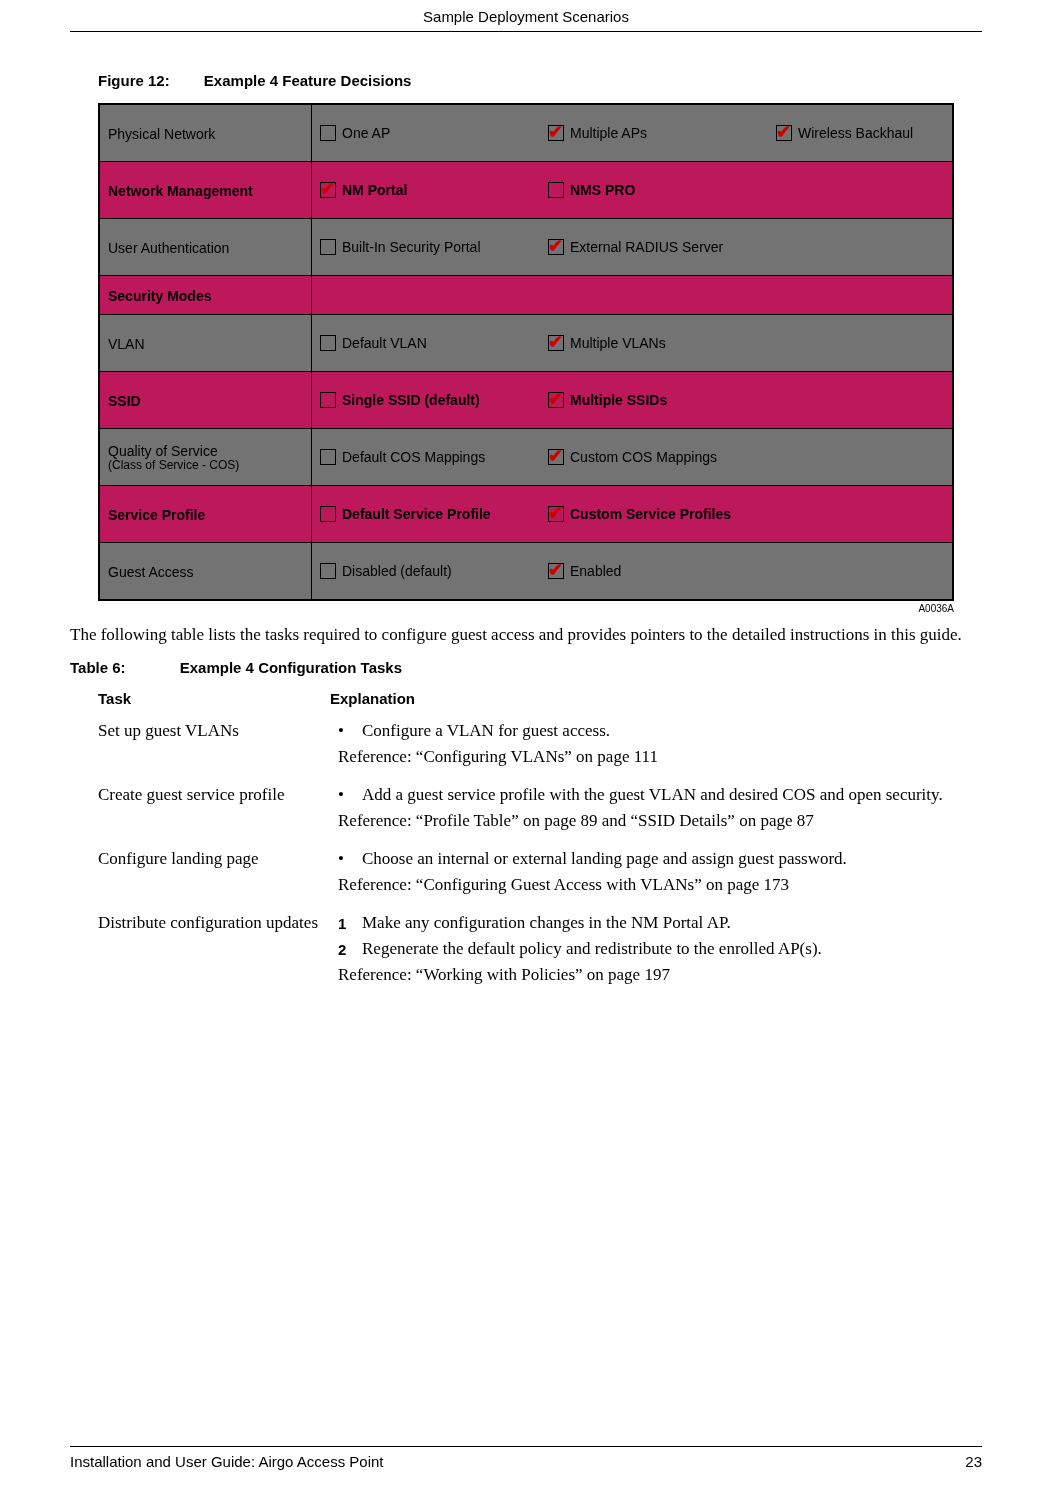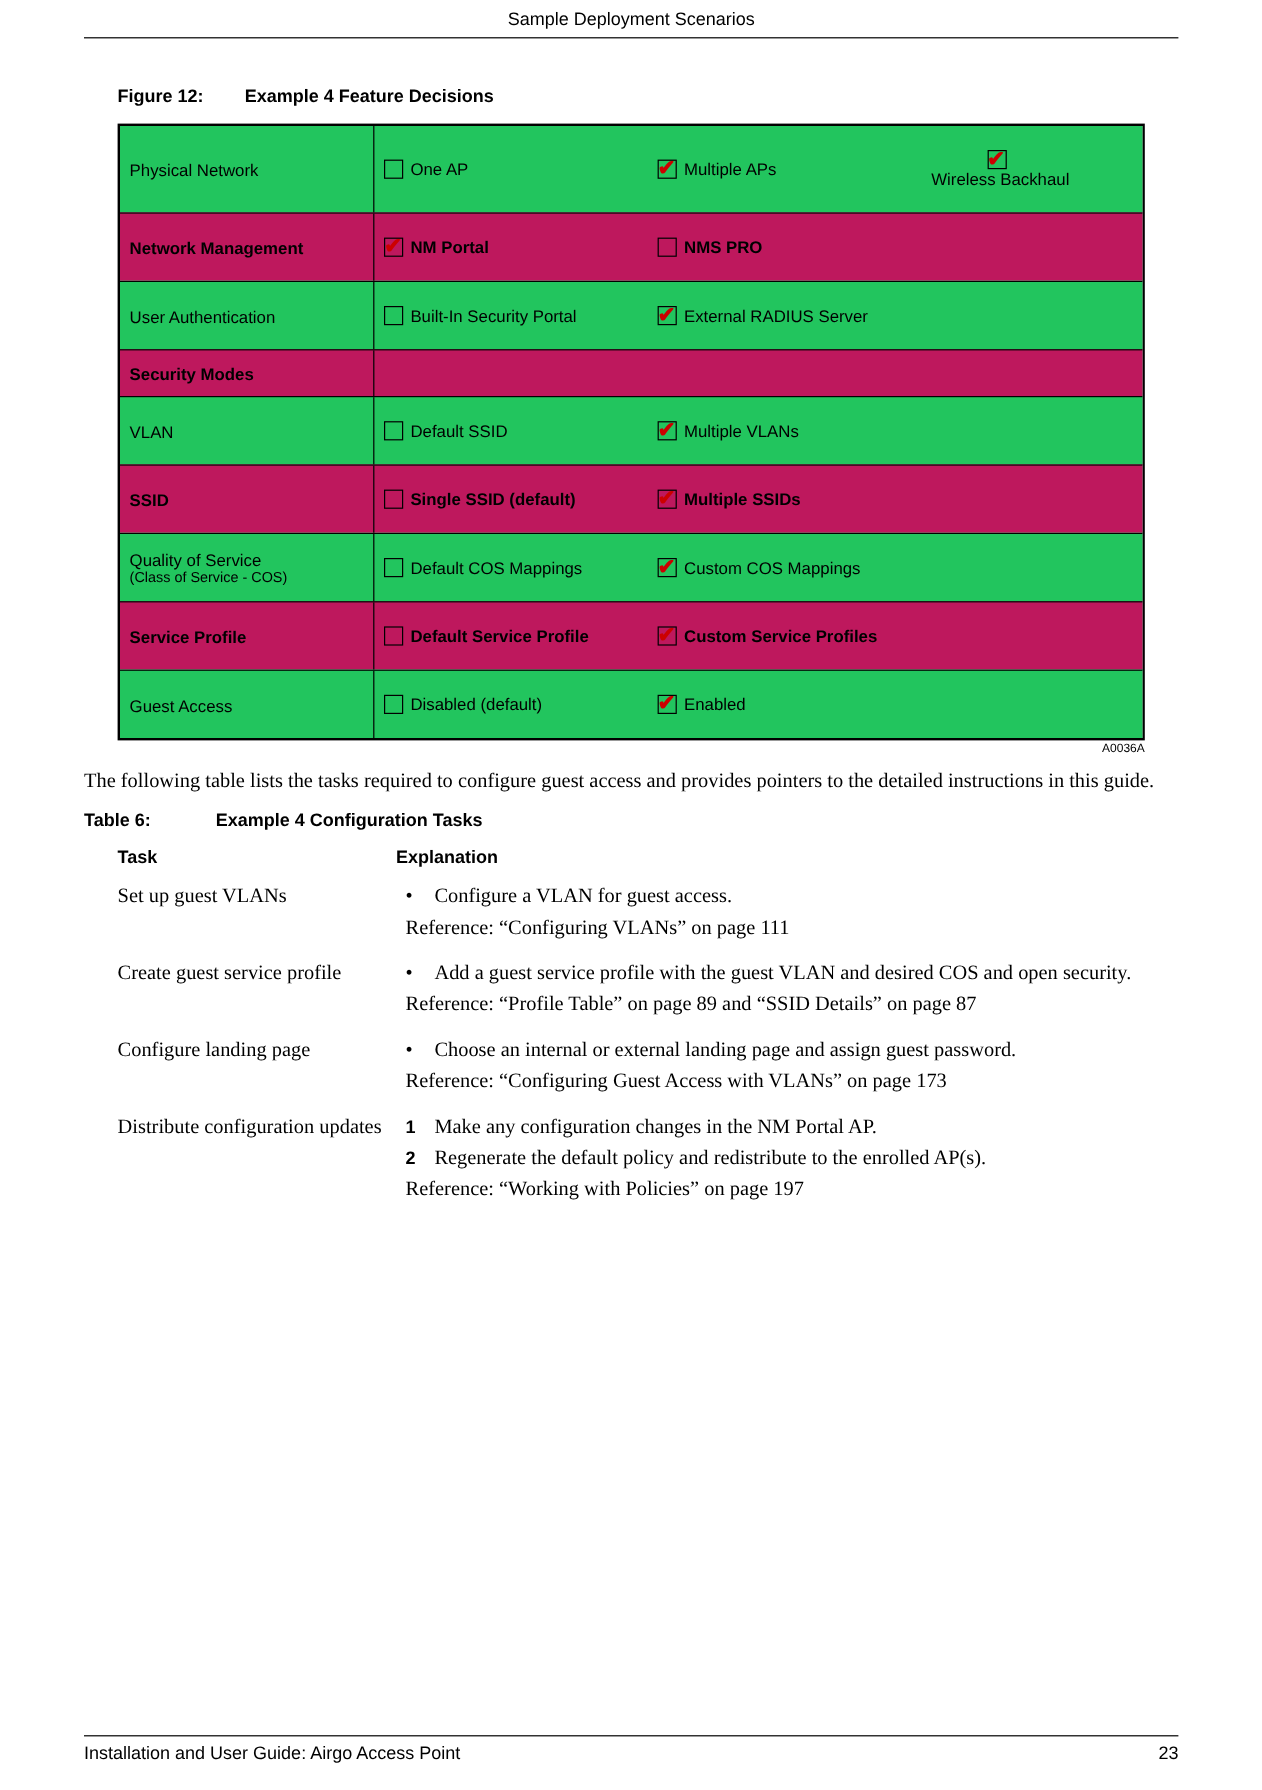--- a/index.html
+++ b/index.html
@@ -43,21 +43,21 @@
     width: 856px;
     box-sizing: border-box;
   }
   .row {
     display: flex;
     border-top: 0.5px solid #000;
     align-items: stretch;
     min-height: 38px;
   }
   .row:first-child { border-top: none; }
-  .row.shaded { background: #22c55e; }
+  .row.shaded { background: #737373; }
   .row.white  { background: #be185d; font-weight: bold; }
   .cell-label {
     width: 212px;
     border-right: 0.5px solid #000;
     padding: 10px 8px 8px 8px;
     box-sizing: border-box;
     display: flex;
     flex-direction: column;
     justify-content: center;
     line-height: 1.15;
@@ -72,21 +72,21 @@
     padding: 20px 8px;
     gap: 0;
   }
   .opt {
     display: flex;
     align-items: center;
     margin-right: 40px;
   }
   .opt-wide { width: 228px; margin-right:0; }
   .opt-mid  { width: 228px; margin-right:0; }
-  .opt-end  { width: auto; margin-right:0;flex-direction:column; }
+  .opt-end  { width: auto; margin-right:0; }
   .ck {
     position: relative;
     width: 16px;
     height: 16px;
     border: 1.5px solid #000;
     margin-right: 6px;
     box-sizing: border-box;
     display: inline-flex;
     align-items: center;
     justify-content: center;
@@ -249,21 +249,21 @@
           <span>Security Modes</span>
         </div>
       </div>
       <div class="row shaded">
         <div class="cell-label">
           <span>VLAN</span>
         </div>
         <div class="cell-opts">
           <div class="opt opt-wide">
             <span class="ck"></span>
-            <span>Default SSID</span>
+            <span>Default VLAN</span>
           </div>
           <div class="opt opt-mid">
             <span class="ck checked"></span>
             <span>Multiple VLANs</span>
           </div>
         </div>
       </div>
       <div class="row white">
         <div class="cell-label">
           <span>SSID</span>

